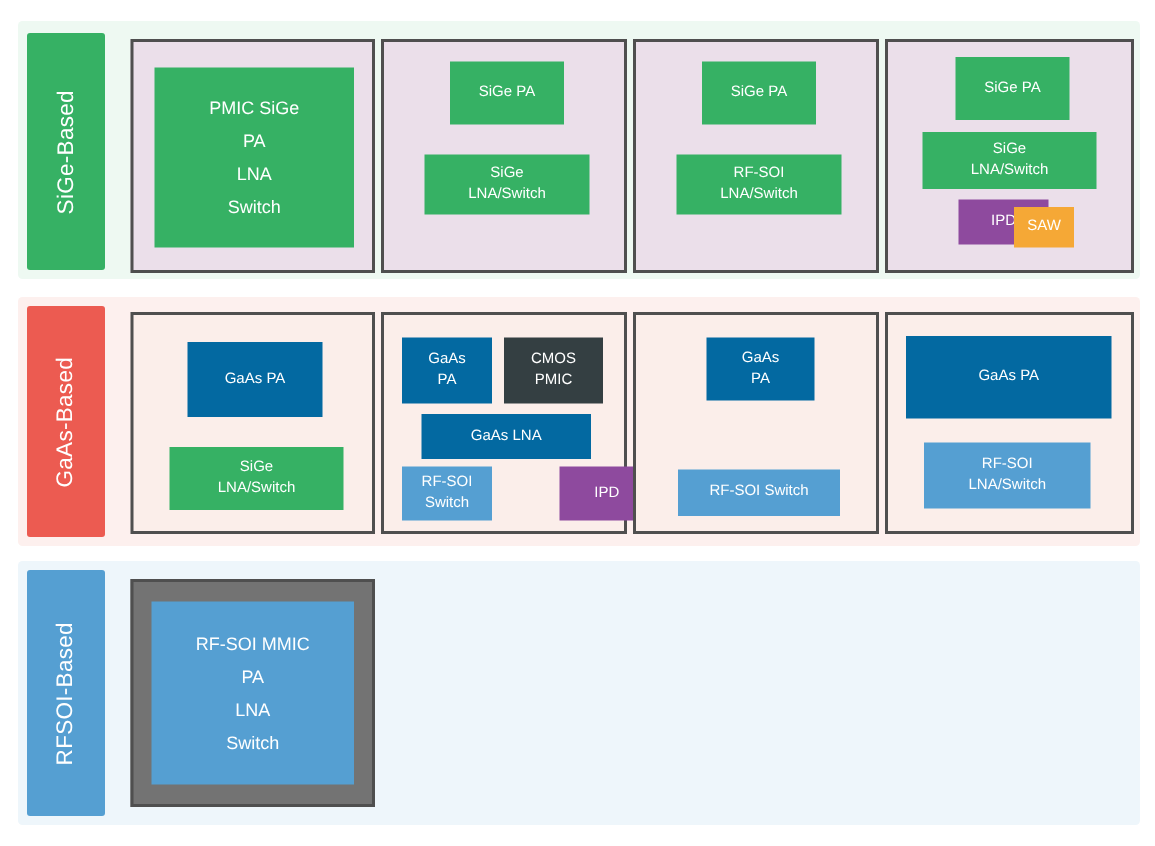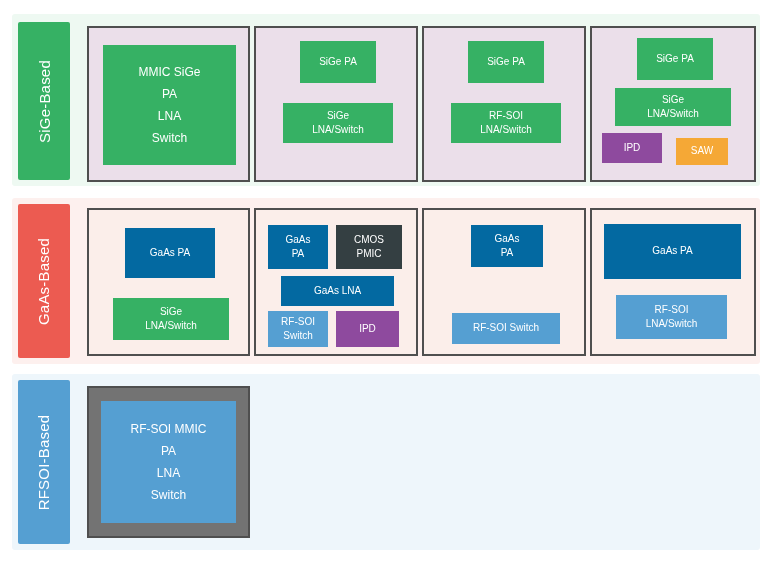--- a/index.html
+++ b/index.html
@@ -85,21 +85,21 @@
     color: #ffffff;
     font-size: 10px;
     line-height: 1.42;
     text-align: center;
     white-space: pre-line;
     padding: 1px 2px;
   }
   .block.c-green  { background: #36b164; }
   .block.c-red    { background: #0369a1; }
   .block.c-blue   { background: #559fd2; }
-  .block.c-purple { background: #8e4a9e; }
+  .block.c-purple { background: #8e4a9e; margin-left: 37px; }
   .block.c-orange { background: #f5a836; }
   .block.c-dark   { background: #343f42; }
 
   .block.big { font-size: 12px; line-height: 1.85; }
 </style>
 </head>
 <body>
 
 <div id="figure">
 
@@ -111,21 +111,21 @@
     <span>SiGe-Based</span>
   </div>
   <div class="cat-label gaas">
     <span>GaAs-Based</span>
   </div>
   <div class="cat-label rfsoi">
     <span>RFSOI-Based</span>
   </div>
 
   <div class="card tone-sige row1 col1">
-    <div class="block c-green big" style="left:14px; top:17px; width:133px; height:120px;">MMIC SiGe
+    <div class="block c-green big" style="left:14px; top:17px; width:133px; height:120px;">PMIC SiGe
 PA
 LNA
 Switch</div>
   </div>
 
   <div class="card tone-sige row1 col2">
     <div class="block c-green" style="left:44px; top:13px; width:76px; height:42px;">SiGe PA</div>
     <div class="block c-green" style="left:27px; top:75px; width:110px; height:40px;">SiGe
 LNA/Switch</div>
   </div>
@@ -134,21 +134,21 @@
     <div class="block c-green" style="left:44px; top:13px; width:76px; height:42px;">SiGe PA</div>
     <div class="block c-green" style="left:27px; top:75px; width:110px; height:40px;">RF-SOI
 LNA/Switch</div>
   </div>
 
   <div class="card tone-sige row1 col4">
     <div class="block c-green" style="left:45px; top:10px; width:76px; height:42px;">SiGe PA</div>
     <div class="block c-green" style="left:23px; top:60px; width:116px; height:38px;">SiGe
 LNA/Switch</div>
     <div class="block c-purple" style="left:10px; top:105px; width:60px; height:30px;">IPD</div>
-    <div class="block c-orange" style="left:84px; top:110px; width:52px; height:27px;">SAW</div>
+    <div class="block c-orange" style="left:84px; top:110px; width:40px; height:27px;">SAW</div>
   </div>
 
   <div class="card tone-gaas row2 col1">
     <div class="block c-red" style="left:36px; top:18px; width:90px; height:50px;">GaAs PA</div>
     <div class="block c-green" style="left:24px; top:88px; width:116px; height:42px;">SiGe
 LNA/Switch</div>
   </div>
 
   <div class="card tone-gaas row2 col2">
     <div class="block c-red" style="left:12px; top:15px; width:60px; height:44px;">GaAs

